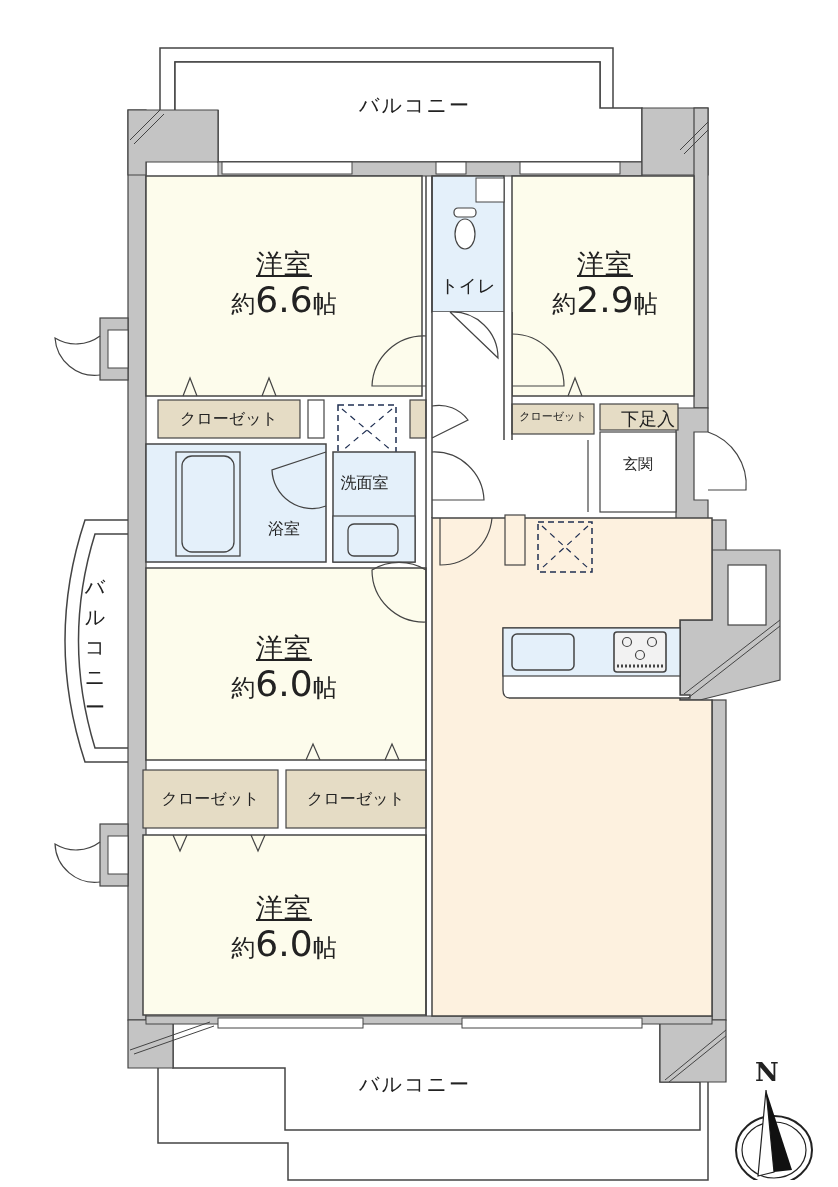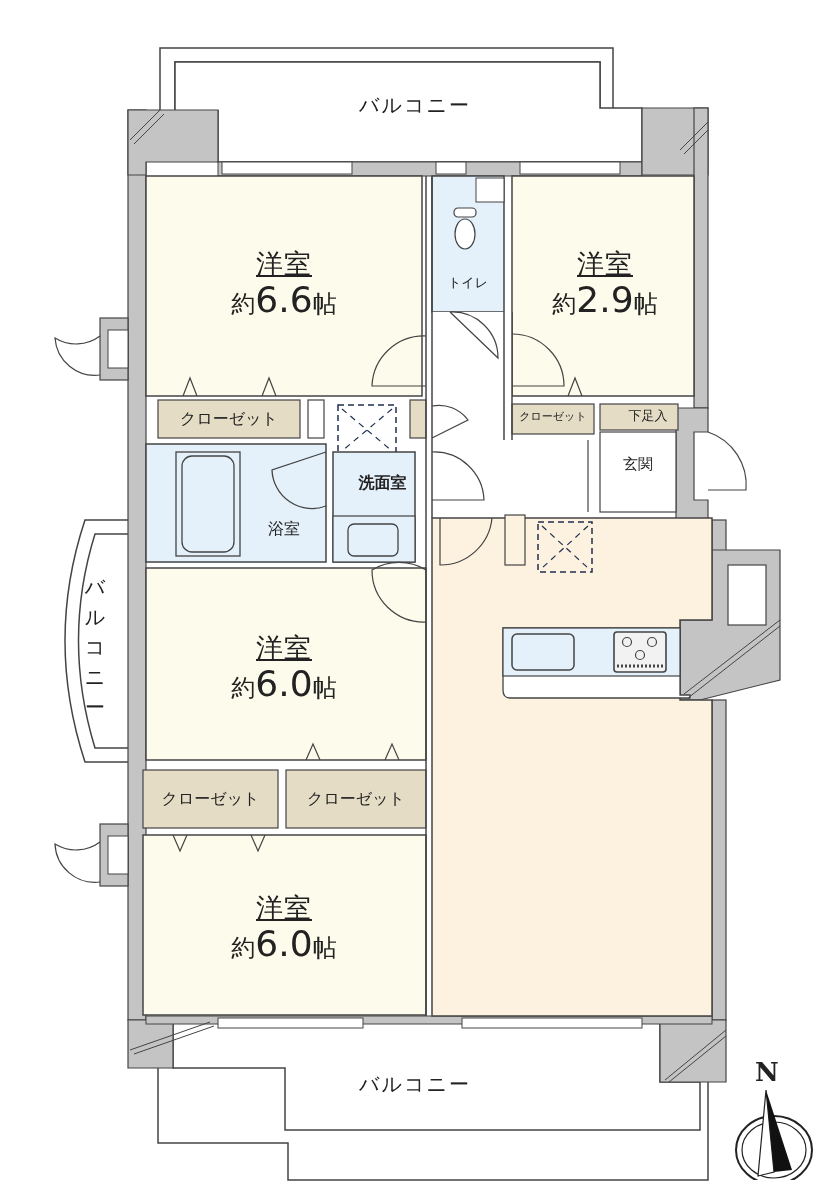--- a/index.html
+++ b/index.html
@@ -5,21 +5,21 @@
   html, body { margin: 0; padding: 0; background: #ffffff; }
   body { width: 838px; height: 1187px; position: relative; overflow: hidden;
          font-family: "DejaVu Sans", "Liberation Sans", sans-serif; color: #222; }
   #plan { position: absolute; left: 0; top: 0; width: 838px; height: 1187px; margin-top: 20px; }
   .abs { position: absolute; box-sizing: border-box; }
   .label { position: absolute; text-align: center; color: #222; white-space: nowrap; line-height: 1.15; }
   .room-name { font-size: 27px; letter-spacing: 1px; text-decoration: underline; }
   .room-size { font-size: 24px; text-align: center; }
   .room-size .num { font-size: 36px; font-family: "DejaVu Sans", sans-serif; }
   .small { font-size: 16px; }
-  .tiny { font-size: 13px; }
+  .tiny { font-size: 18px; }
   .balcony-text { font-size: 20px; letter-spacing: 2px; }
 </style>
 </head>
 <body>
 
 <div id="plan">
   <svg width="838" height="1187" viewBox="0 0 838 1187" xmlns="http://www.w3.org/2000/svg" style="position:absolute;left:0;top:0;">
     <defs>
       <pattern id="hatch" patternUnits="userSpaceOnUse" width="6" height="6" patternTransform="rotate(-45)">
         <line x1="0" y1="0" x2="0" y2="6" stroke="#555" stroke-width="1"></line>
@@ -205,21 +205,21 @@
   </div>
 
   <div class="label small" style="left:158px;top:390px;width:142px;">クローゼット</div>
   <div class="label tiny" style="left:512px;top:391px;width:82px;font-size:11px;">クローゼット</div>
   <div class="label small" style="left:143px;top:770px;width:135px;">クローゼット</div>
   <div class="label small" style="left:286px;top:770px;width:140px;">クローゼット</div>
 
   <div class="label tiny" style="left:600px;top:389px;width:96px;">下足入</div>
   <div class="label" style="left:600px;top:436px;width:76px;font-size:15px;">玄関</div>
 
-  <div class="label small" style="left:333px;top:454px;width:99px;font-weight:bold;">洗面室</div>
+  <div class="label small" style="left:315px;top:454px;width:99px;">洗面室</div>
   <div class="label small" style="left:248px;top:500px;width:72px;font-family:Liberation Serif, serif;">浴室</div>
 
   <div class="label" style="left:196px;top:612px;width:176px;">
     <div class="room-name">洋室</div>
     <div class="room-size">
       <span>約</span><span class="num">6.0</span><span>帖</span>
     </div>
   </div>
 
   <div class="label" style="left:196px;top:872px;width:176px;">

